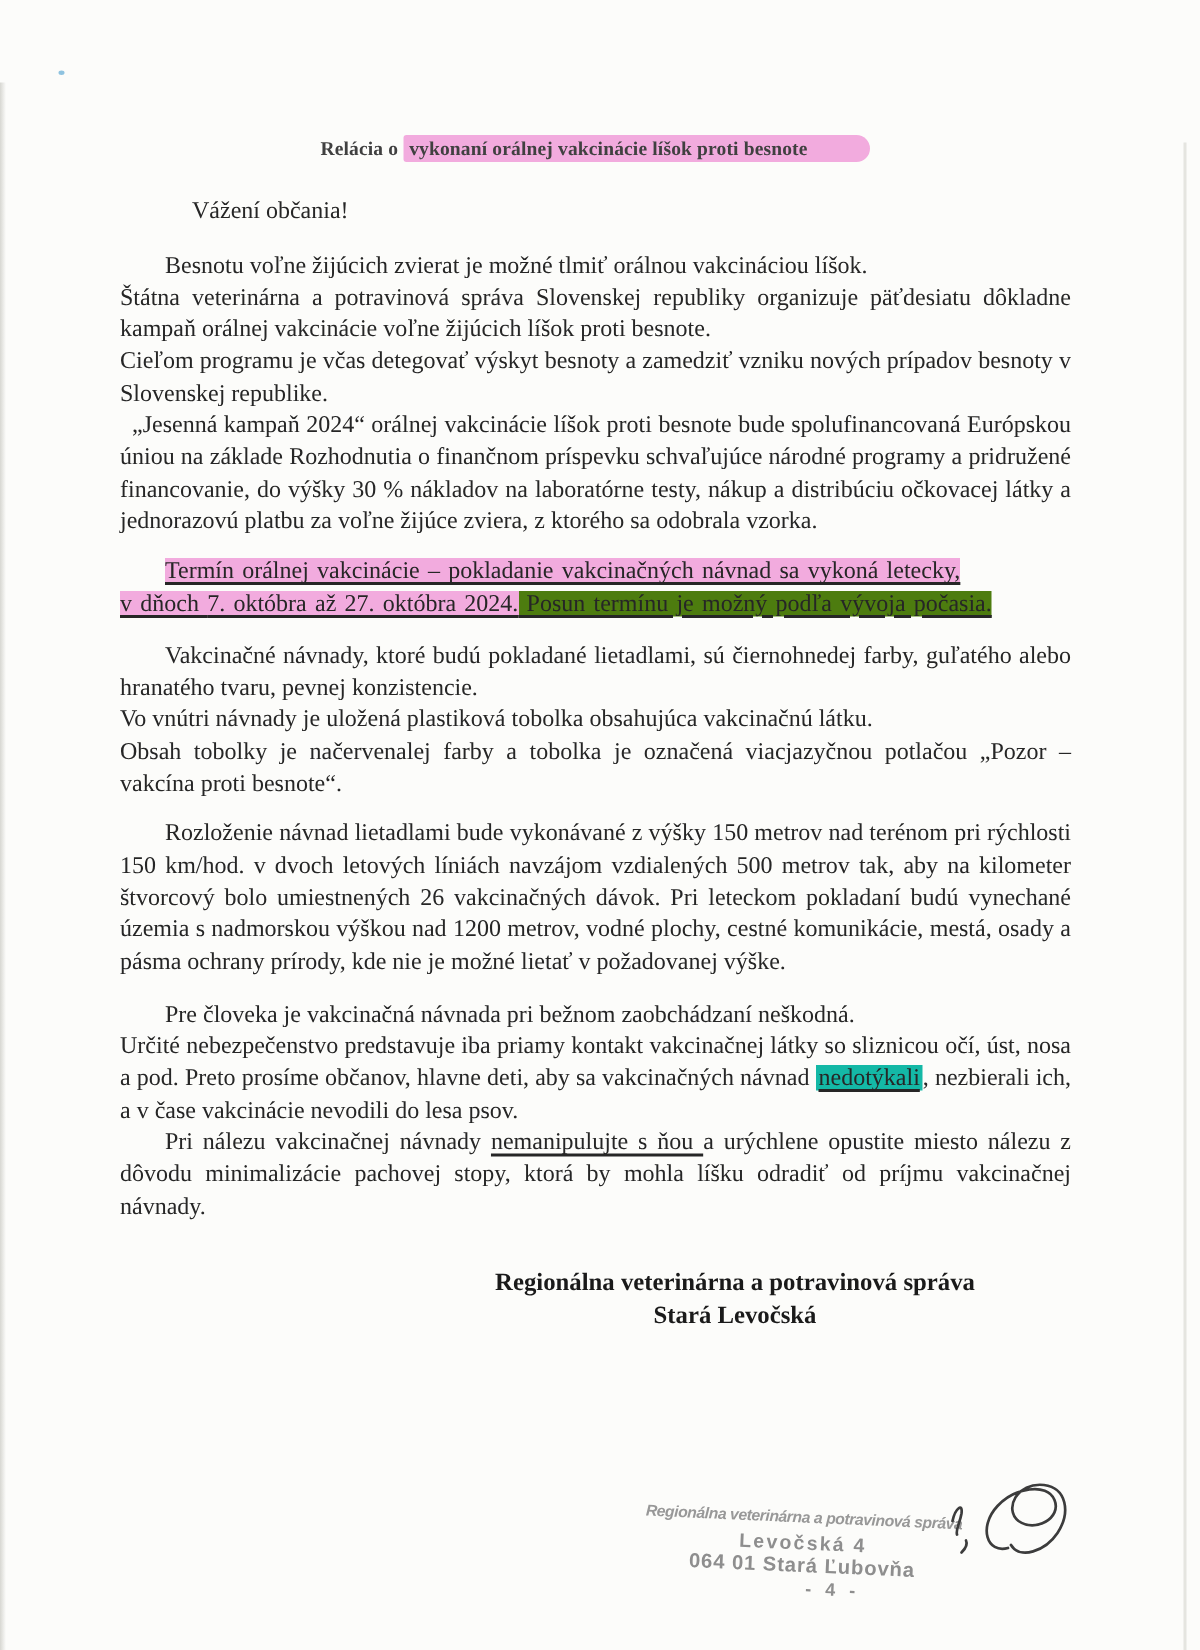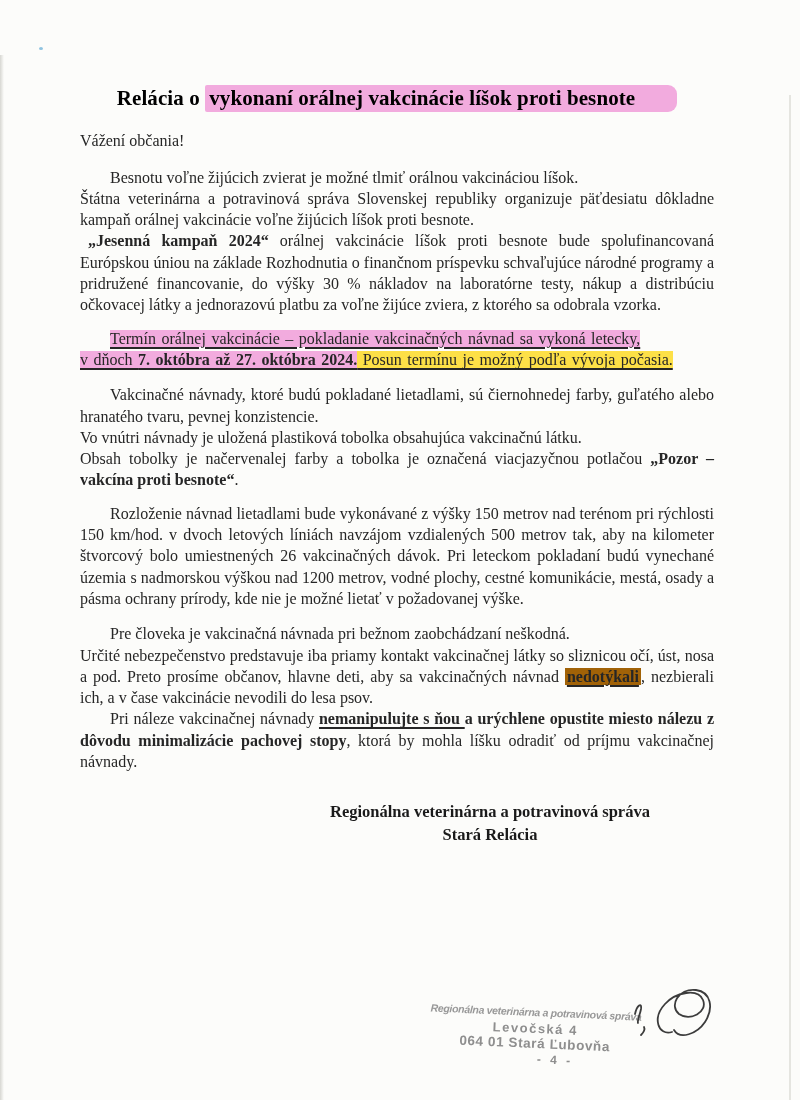--- a/index.html
+++ b/index.html
@@ -22,39 +22,39 @@
   }
   .speck {
     position:absolute; left:39px; top:47px; width:4px; height:3px;
     background:#8fc3e0; border-radius:50%;
   }
   .content {
     position:absolute; left:80px; top:88px; width:634px;
     color:#262626; font-size:16px; line-height:21.3px;
   }
   .title {
-    text-align:center; font-weight:bold; font-size:21px; color:#000000;
+    text-align:center; font-weight:bold; font-size:13px; color:#404040;
     margin-bottom:21px; letter-spacing:.1px;
   }
   .hl-title {
     background:#f2abde; padding:1px 42px 2px 4px;
     border-radius:2px 9px 9px 2px;
   }
-  .salutation { margin-bottom:15px; }
+  .salutation { margin-bottom:15px;margin-left:48px; }
   .para { margin-bottom:12px; }
   .seg { text-align:justify; }
   .ind { text-indent:30px; }
   .ind-sm { text-indent:8px; }
-  .b { font-weight:bold; }
+  .b { font-weight:normal; }
   .u { text-decoration:underline; text-underline-offset:2.5px; text-decoration-thickness:1.5px; }
   .term { margin:8px 0 14px 0; }
   .term .tline { text-align:justify; word-spacing:1.5px; }
   .mark { background:#f2abde;margin-top:40px; }
-  .mark-light { background:#fde047; }
-  .mark-word { background:#a16207; padding:0 2px; }
+  .mark-light { background:#4d7c0f; }
+  .mark-word { background:#14b8a6; padding:0 2px; }
   .sig-block {
     margin-top:29px; margin-left:200px; width:420px; text-align:center;
     font-weight:bold; font-size:16.5px; line-height:22.5px; color:#1a1a1a;
   }
   .stamp {
     position:absolute; left:420px; top:1006px; width:230px; text-align:center;
     color:#8e8e8e; font-family:"Liberation Sans", sans-serif;
     transform:rotate(2.5deg);
   }
   .stamp-l1 {
@@ -76,20 +76,21 @@
 
   <div class="content">
 
     <div class="title"><span>Relácia o </span><span class="hl-title">vykonaní orálnej vakcinácie líšok proti besnote</span></div>
 
     <div class="salutation">Vážení občania!</div>
 
     <div class="para">
       <div class="seg ind">Besnotu voľne žijúcich zvierat je možné tlmiť orálnou vakcináciou líšok.</div>
       <div class="seg">Štátna veterinárna a potravinová správa Slovenskej republiky organizuje päťdesiatu dôkladne kampaň orálnej vakcinácie voľne žijúcich líšok proti besnote.</div>
+      <div class="seg">Cieľom programu je včas detegovať výskyt besnoty a zamedziť vzniku nových prípadov besnoty v Slovenskej republike.</div>
       <div class="seg ind-sm"><span class="b">„Jesenná kampaň 2024“</span><span> orálnej vakcinácie líšok proti besnote bude spolufinancovaná Európskou úniou na základe Rozhodnutia o finančnom príspevku schvaľujúce národné programy a pridružené financovanie, do výšky 30 % nákladov na laboratórne testy, nákup a distribúciu očkovacej látky a jednorazovú platbu za voľne žijúce zviera, z ktorého sa odobrala vzorka.</span></div>
     </div>
 
     <div class="term">
       <div class="tline ind"><span class="mark u">Termín orálnej vakcinácie – pokladanie vakcinačných návnad sa vykoná letecky,</span></div>
       <div class="tline"><span class="mark u">v dňoch </span><span class="mark u b">7. októbra až 27. októbra 2024.</span><span class="mark-light u"> Posun termínu je možný podľa vývoja počasia.</span></div>
     </div>
 
     <div class="para">
       <div class="seg ind">Vakcinačné návnady, ktoré budú pokladané lietadlami, sú čiernohnedej farby, guľatého alebo hranatého tvaru, pevnej konzistencie.</div>
@@ -97,27 +98,27 @@
       <div class="seg"><span>Obsah tobolky je načervenalej farby a tobolka je označená viacjazyčnou potlačou </span><span class="b">„Pozor – vakcína proti besnote“</span><span>.</span></div>
     </div>
 
     <div class="para" style="margin-bottom:14px;">
       <div class="seg ind">Rozloženie návnad lietadlami bude vykonávané z výšky 150 metrov nad terénom pri rýchlosti 150 km/hod. v dvoch letových líniách navzájom vzdialených 500 metrov tak, aby na kilometer štvorcový bolo umiestnených 26 vakcinačných dávok. Pri leteckom pokladaní budú vynechané územia s nadmorskou výškou nad 1200 metrov, vodné plochy, cestné komunikácie, mestá, osady a pásma ochrany prírody, kde nie je možné lietať v požadovanej výške.</div>
     </div>
 
     <div class="para" style="margin-bottom:26px;">
       <div class="seg ind">Pre človeka je vakcinačná návnada pri bežnom zaobchádzaní neškodná.</div>
       <div class="seg"><span>Určité nebezpečenstvo predstavuje iba priamy kontakt vakcinačnej látky so sliznicou očí, úst, nosa a pod. Preto prosíme občanov, hlavne deti, aby sa vakcinačných návnad </span><span class="b u mark-word">nedotýkali</span><span>, nezbierali ich, a v čase vakcinácie nevodili do lesa psov.</span></div>
-      <div class="seg ind"><span>Pri náleze vakcinačnej návnady </span><span class="b u">nemanipulujte s ňou </span><span class="b">a urýchlene opustite miesto nálezu z dôvodu minimalizácie pachovej stopy</span><span>, ktorá by mohla líšku odradiť od príjmu vakcinačnej návnady.</span></div>
+      <div class="seg ind"><span>Pri nálezu vakcinačnej návnady </span><span class="b u">nemanipulujte s ňou </span><span class="b">a urýchlene opustite miesto nálezu z dôvodu minimalizácie pachovej stopy</span><span>, ktorá by mohla líšku odradiť od príjmu vakcinačnej návnady.</span></div>
     </div>
 
 
     <div class="sig-block">
       <div>Regionálna veterinárna a potravinová správa</div>
-      <div>Stará Relácia</div>
+      <div>Stará Levočská</div>
     </div>
 
   </div>
 
   <div class="stamp">
     <div class="stamp-l1">Regionálna veterinárna a potravinová správa</div>
     <div class="stamp-l2">Levočská 4</div>
     <div class="stamp-l3">064 01 Stará Ľubovňa</div>
     <div class="stamp-l4">- 4 -</div>
   </div>

